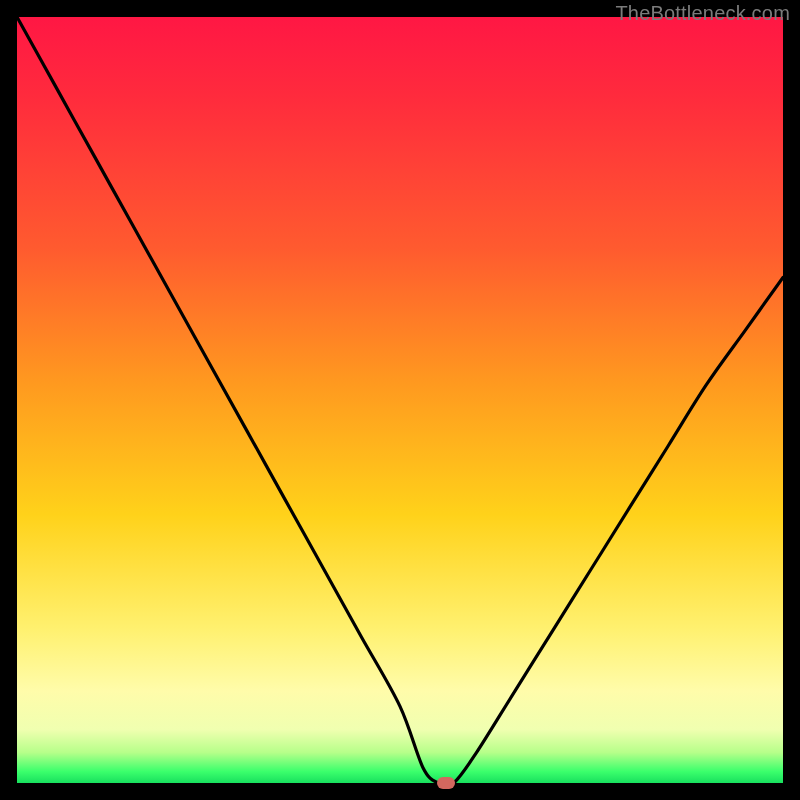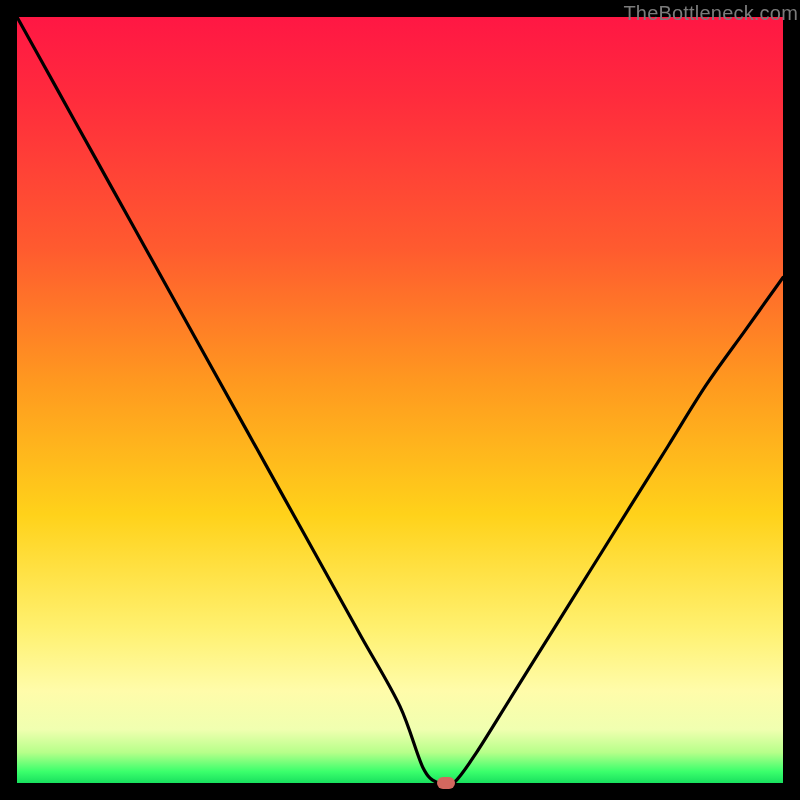--- a/index.html
+++ b/index.html
@@ -35,21 +35,21 @@
       #fffcaa 88%,
       #f0ffb0 93%,
       #b7ff8a 96%,
       #3bff6c 98.5%,
       #18e05e 100%
     );
   }
   .watermark {
     position: absolute;
     top: 2px;
-    right: 2px;
+    right: 10px;
     color: #7b7b7b;
     font-size: 20px;
     letter-spacing: 0.2px;
     user-select: none;
   }
   .curve {
     position: absolute;
     left: 0;
     top: 0;
     width: 766px;

